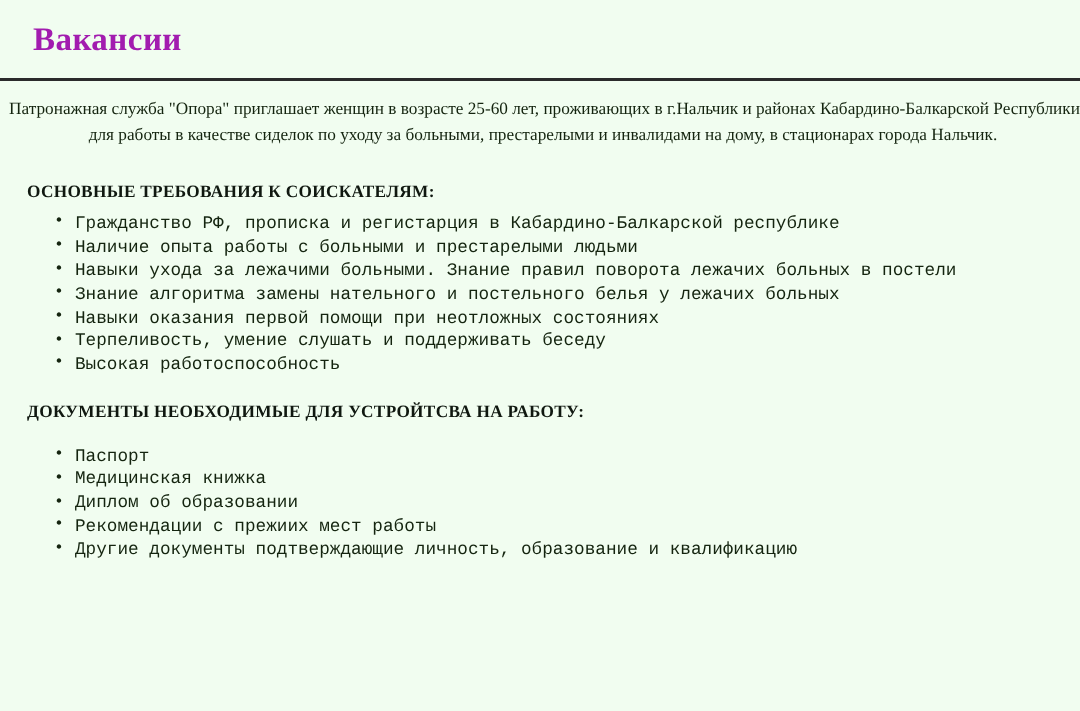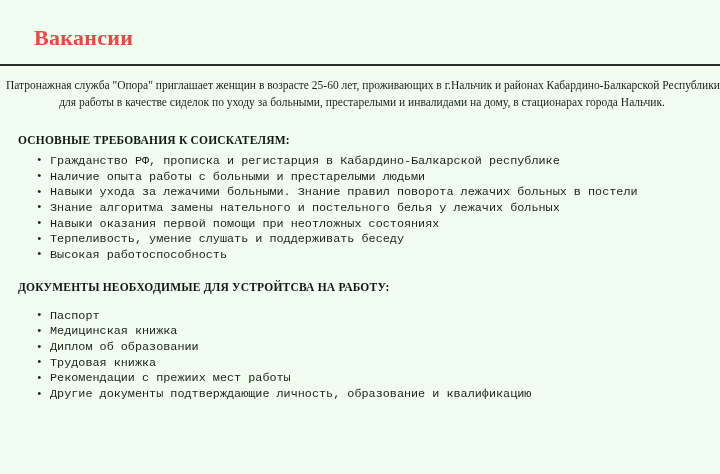--- a/index.html
+++ b/index.html
@@ -18,23 +18,23 @@
     position: relative;
     width: 720px;
     height: 474px;
     box-sizing: border-box;
   }
   .page-title {
     font-size: 22px;
     font-weight: bold;
     letter-spacing: 0.3px;
     padding: 14px 0 0 22px;
-    margin: 12px;
+    margin: 0;
     line-height: 1.1;
-    color: #ef4444;
+    color: #a21caf;
   }
   .title-rule {
     margin: 14px 0 0 0;
     height: 0;
     border: 0;
     border-top: 2px solid #2b2b2b;
     width: 100%;
   }
   .intro {
     margin: 0;
@@ -113,20 +113,19 @@
       <li>Высокая работоспособность</li>
     </ul>
   </div>
 
   <div class="section sec-docs">
     <div class="section-heading">ДОКУМЕНТЫ НЕОБХОДИМЫЕ ДЛЯ УСТРОЙТСВА НА РАБОТУ:</div>
     <ul class="bullet-list">
       <li>Паспорт</li>
       <li>Медицинская книжка</li>
       <li>Диплом об образовании</li>
-      <li>Трудовая книжка</li>
       <li>Рекомендации с прежиих мест работы</li>
       <li>Другие документы подтверждающие личность, образование и квалификацию</li>
     </ul>
   </div>
 
 
 </div>
 
 </body></html>

